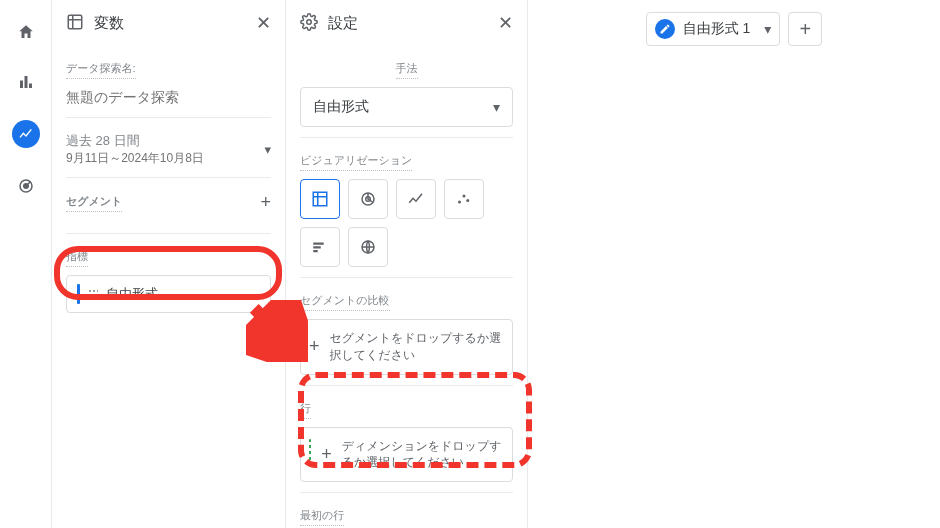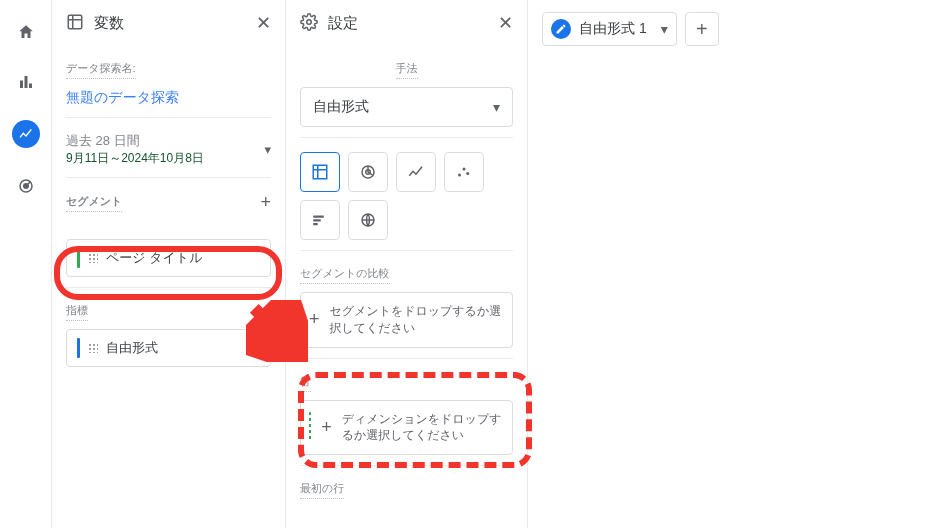--- a/index.html
+++ b/index.html
@@ -87,25 +87,25 @@
   }
   .section-label.with-add .plus {
     margin-left: auto;
     font-size: 18px;
     color: #5f6368;
     cursor: pointer;
   }
 
   .exploration-name {
     font-size: 14px;
-    color: #3b82f6;
+    color: #737373;
     margin-top: 2px;
   }
 
-  .date-summary { font-size: 12px; color: #14532d; }
+  .date-summary { font-size: 12px; color: #737373; }
 
   .chip {
     border: 1px solid #dadce0;
     border-radius: 4px;
     padding: 8px 10px;
     display: flex;
     align-items: center;
     gap: 8px;
     background: #fff;
     font-size: 13px;
@@ -163,21 +163,21 @@
     background: repeating-linear-gradient(180deg,#34a853 0 3px,transparent 3px 6px);
     border-radius: 1px;
   }
   .drop-zone .plus { font-size: 18px; color: #5f6368; }
 
   
   .canvas {
     flex: 1;
     padding: 12px 14px;
   }
-  .tab-strip { display: flex; gap: 8px; align-items: center; }
+  .tab-strip { display: flex; gap: 8px; align-items: center; justify-content: center; }
   .tab {
     border: 1px solid #dadce0;
     border-radius: 4px;
     padding: 6px 8px;
     display: flex; align-items: center; gap: 8px;
     font-size: 14px;
     cursor: pointer;
   }
   .tab .dot {
     width: 20px; height: 20px; border-radius: 50%;
@@ -275,27 +275,20 @@
         <span style="color:#5f6368">▾</span>
       </div>
 
       <div class="section">
         <div class="section-label with-add">
           <span class="lbl">セグメント</span>
           <span class="plus">+</span>
         </div>
       </div>
 
-      <div class="section" style="border-top:none;padding-top:6px;">
-        <div class="chip">
-          <span class="bar"></span>
-          <span class="drag"></span>
-          <span>ページ タイトル</span>
-        </div>
-      </div>
 
       <div class="section">
         <div class="section-label">指標</div>
         <div class="chip">
           <span class="bar blue"></span>
           <span class="drag"></span>
           <span>自由形式</span>
         </div>
       </div>
 
@@ -317,20 +310,21 @@
 
       <div class="section" style="border-top:none;text-align:center;">
         <div class="section-label">手法</div>
         <div class="select-box">
           <span>自由形式</span>
           <span class="caret">▾</span>
         </div>
       </div>
 
       <div class="section">
+        <div class="section-label">ビジュアリゼーション</div>
         <div class="viz-grid">
           <div class="viz-btn selected">
             <svg width="18" height="18" viewBox="0 0 24 24" fill="none" stroke="currentColor" stroke-width="2">
                 <rect x="3" y="3" width="18" height="18"></rect>
                 <path d="M3 9h18M9 3v18"></path>
               </svg>
           </div>
           <div class="viz-btn">
             <svg width="18" height="18" viewBox="0 0 24 24" fill="none" stroke="currentColor" stroke-width="2">
                 <circle cx="12" cy="12" r="8"></circle>

